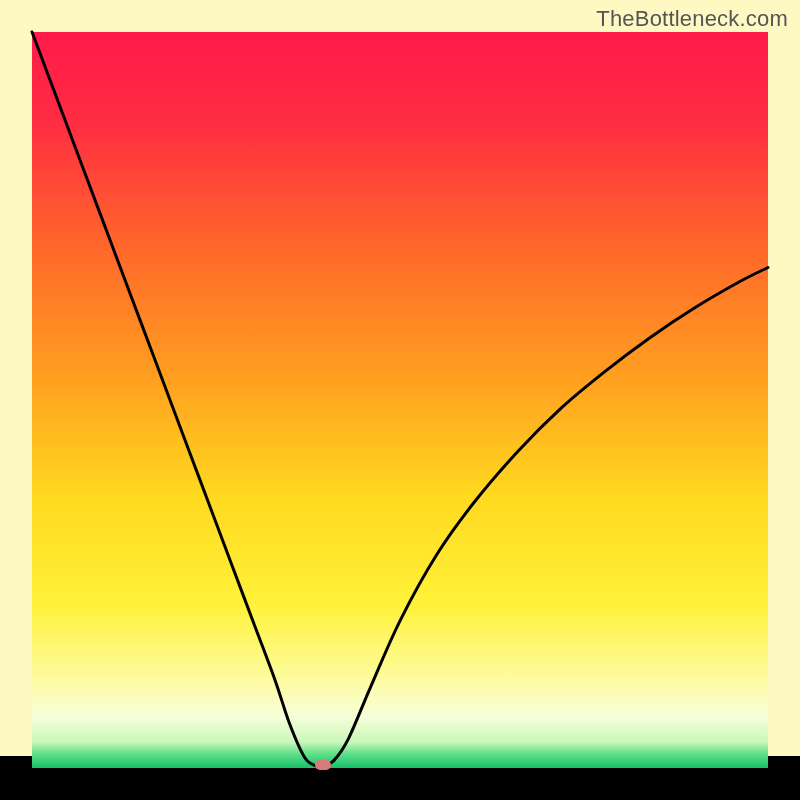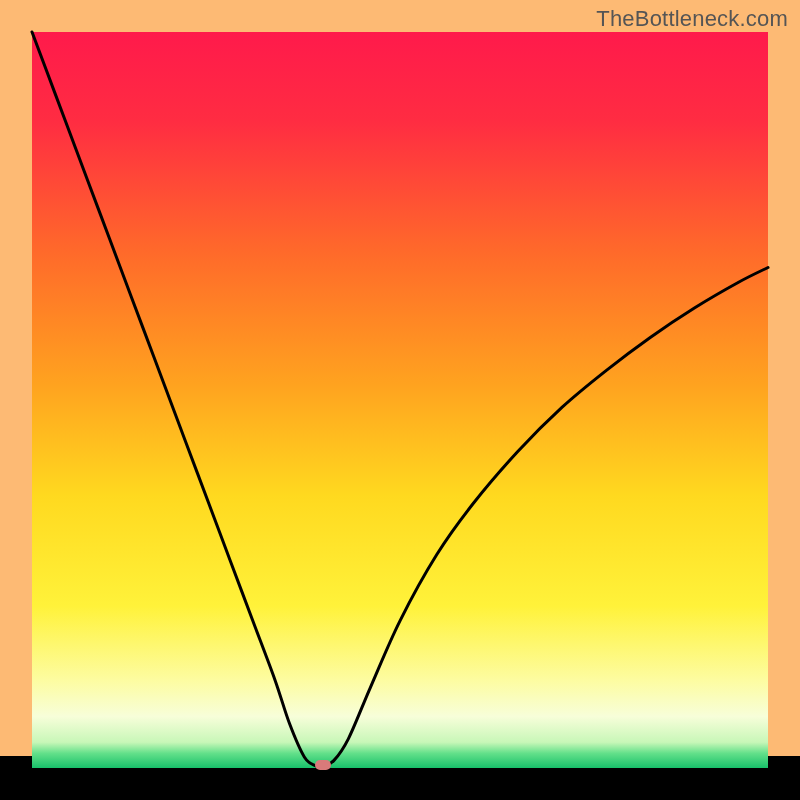--- a/index.html
+++ b/index.html
@@ -10,21 +10,21 @@
     background: #000;
     font-family: Arial, Helvetica, sans-serif;
     overflow: hidden;
   }
   .frame {
     position: absolute;
     left: 0;
     top: 0;
     width: 800px;
     height: 756px;
-    background: #fdba74;
+    background: #fef9c3;
   }
   .plot-area {
     position: absolute;
     left: 32px;
     top: 32px;
     width: 736px;
     height: 736px;
     
   }
   .attribution {

